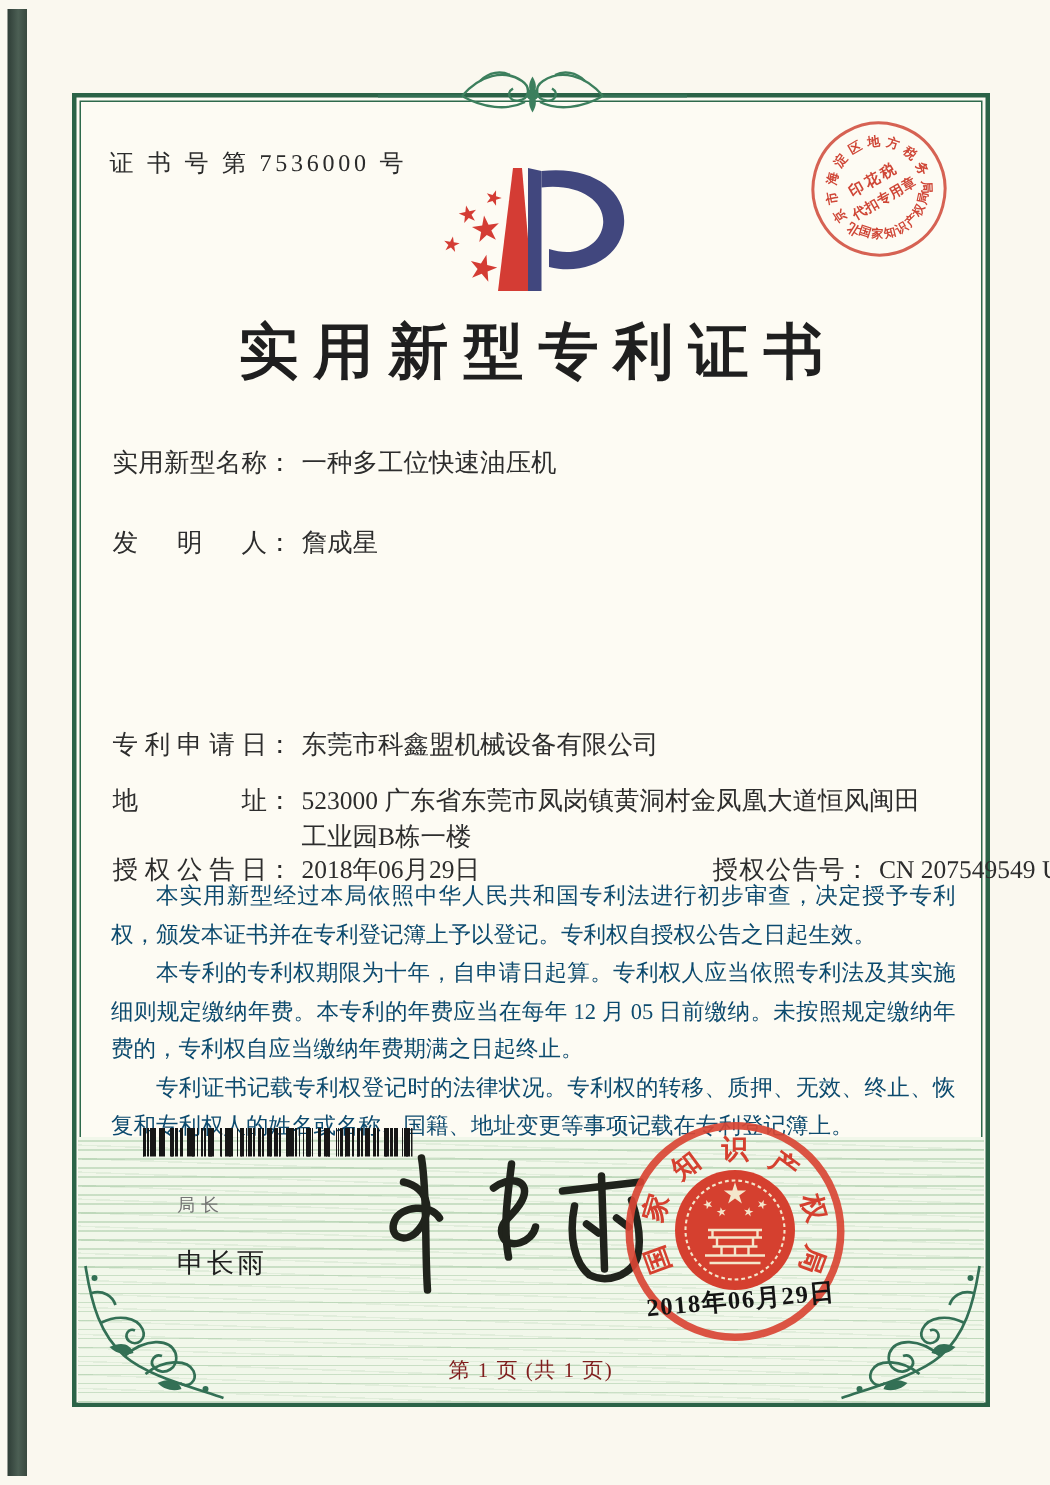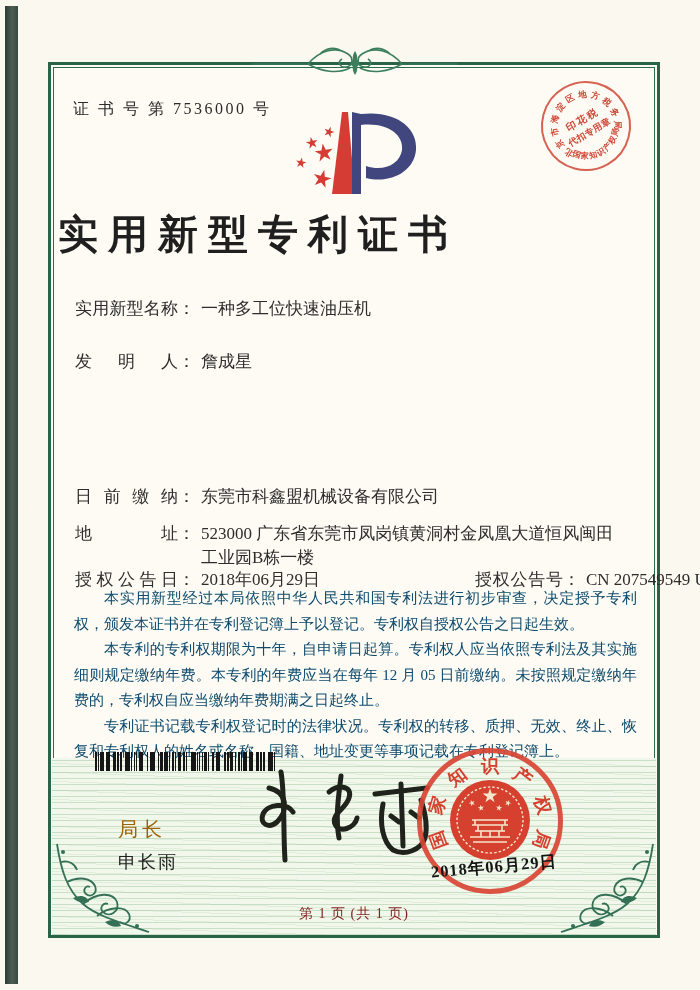--- a/index.html
+++ b/index.html
@@ -31,41 +31,41 @@
     border-radius:50%;box-sizing:border-box;}
   .tax-center{position:absolute;left:0;top:0;width:100%;height:100%;display:flex;
     flex-direction:column;align-items:center;justify-content:center;color:#cf4636;}
   .tax-c1{font-size:10px;letter-spacing:2px;font-weight:bold;}
   .tax-c2{font-size:9px;letter-spacing:0.5px;font-weight:bold;margin-top:1px;}
   .arc{position:absolute;left:0;top:0;width:100%;height:100%;}
   .arc-char{position:absolute;left:50%;top:50%;}
   
   .logo{position:absolute;left:268px;top:106px;width:176px;height:104px;}
   
-  .title{position:absolute;left:48px;top:207px;width:612px;
+  .title{position:absolute;left:48px;top:207px;width:612px;text-align:center;
     font-size:40px;letter-spacing:10px;padding-left:10px;box-sizing:border-box;
     color:#1f1f1f;font-weight:600;}
   
   .row{position:absolute;left:75px;font-size:17px;color:#2d2d2d;white-space:nowrap;}
   .lab{display:inline-block;width:103px;text-align:justify;text-align-last:justify;vertical-align:top;}
   .colon{display:inline-block;vertical-align:top;}
   .val{display:inline-block;vertical-align:top;margin-left:6px;white-space:pre-line;max-width:450px;line-height:24px;}
   .row2{position:absolute;left:400px;top:0;}
   
   .body-text{position:absolute;left:74px;top:586px;width:563px;font-size:15px;
     line-height:25.5px;text-align:justify;color:#0c4a6e;}
   .body-text p{margin:0;text-indent:2em;}
   
   .barcode{position:absolute;left:95px;top:752px;width:180px;height:19px;
     background-image:
       repeating-linear-gradient(90deg,#161616 0 2px,transparent 2px 3px,#161616 3px 4px,transparent 4px 8px,#161616 8px 9px,transparent 9px 11px),
       repeating-linear-gradient(90deg,#161616 0 1px,transparent 1px 5px,#161616 5px 8px,transparent 8px 13px);}
   
-  .director-title{position:absolute;left:118px;top:816px;font-size:20px;color:#a16207;letter-spacing:4px;}
-  .director-name{position:absolute;left:118px;top:830px;font-size:18px;color:#202020;letter-spacing:2px;margin-top:20px;}
+  .director-title{position:absolute;left:118px;top:795px;font-size:12px;color:#737373;letter-spacing:4px;}
+  .director-name{position:absolute;left:118px;top:830px;font-size:18px;color:#202020;letter-spacing:2px;}
   .signature{position:absolute;left:243px;top:766px;}
   
   .seal{position:absolute;left:417px;top:748px;width:146px;height:146px;}
   .seal-ring{position:absolute;left:0;top:0;right:0;bottom:0;border:5px solid rgba(217,69,52,.92);
     border-radius:50%;box-sizing:border-box;}
   .seal-emblem{position:absolute;left:31px;top:28px;}
   .seal-date{position:absolute;left:404px;top:856px;width:180px;text-align:center;
     font-size:16.5px;color:#141414;letter-spacing:1px;transform:rotate(-5deg);font-weight:600;}
   
   .orn-top{position:absolute;left:250px;top:38px;}
@@ -159,21 +159,21 @@
 
   <div class="title">实用新型专利证书</div>
 
   <div class="row" style="top:350px">
     <span class="lab">发明人</span><span class="colon">：</span><span class="val">詹成星</span>
   </div>
   <div class="row" style="top:297px">
     <span class="lab">实用新型名称</span><span class="colon">：</span><span class="val">一种多工位快速油压机</span>
   </div>
   <div class="row" style="top:485px">
-    <span class="lab">日前缴纳</span><span class="colon">：</span><span class="val">东莞市科鑫盟机械设备有限公司</span>
+    <span class="lab">专利申请日</span><span class="colon">：</span><span class="val">东莞市科鑫盟机械设备有限公司</span>
   </div>
   <div class="row" style="top:522px">
     <span class="lab">地址</span><span class="colon">：</span><span class="val">523000 广东省东莞市凤岗镇黄洞村金凤凰大道恒风闽田
 工业园B栋一楼</span>
   </div>
   <div class="row" style="top:568px">
     <span class="lab">授权公告日</span><span class="colon">：</span><span class="val">2018年06月29日</span>
     <span class="row2">
       <span class="lab" style="width:88px">授权公告号</span><span class="colon">：</span><span class="val">CN 207549549 U</span>
     </span>

